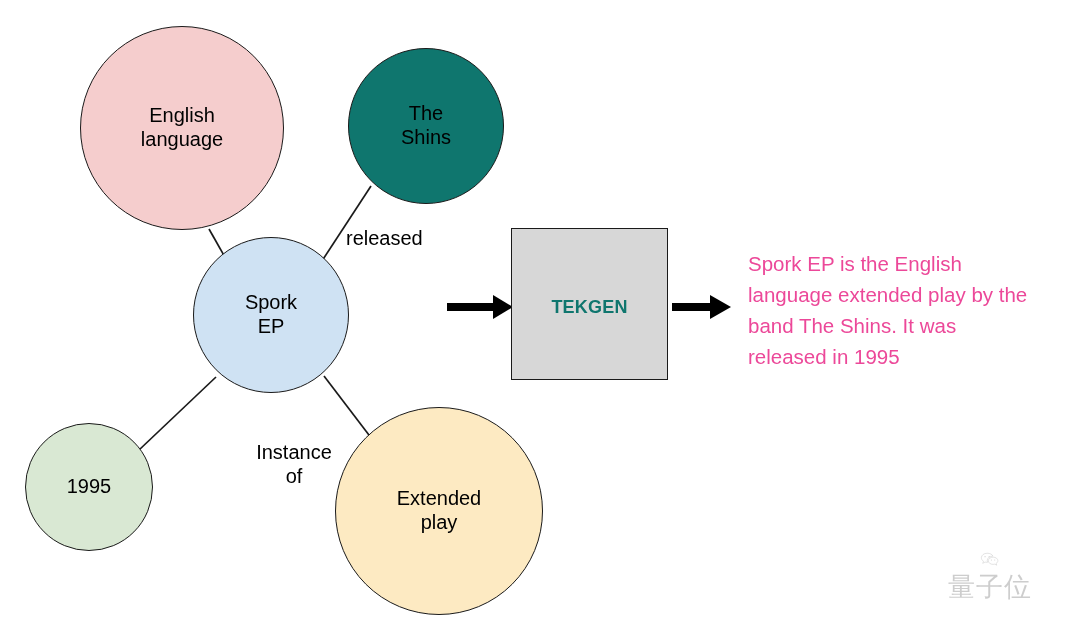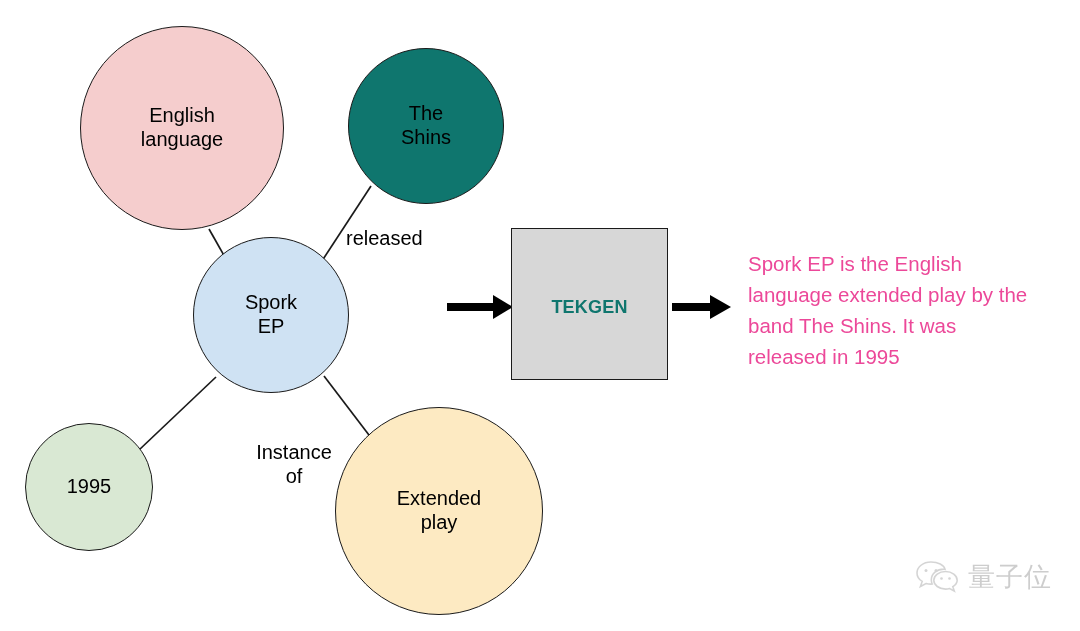--- a/index.html
+++ b/index.html
@@ -81,20 +81,21 @@
   #watermark {
     position: absolute;
     left: 915px;
     top: 552px;
     width: 150px;
     height: 48px;
     display: flex;
     align-items: center;
     gap: 7px;
     opacity: 0.42;
+    flex-direction: column;
   }
   #watermark-text {
     font-size: 27px;
     color: #8a8a8a;
     font-family: "DejaVu Sans", sans-serif;
     letter-spacing: 1px;
     line-height: 1;
   }
 </style>
 </head>

